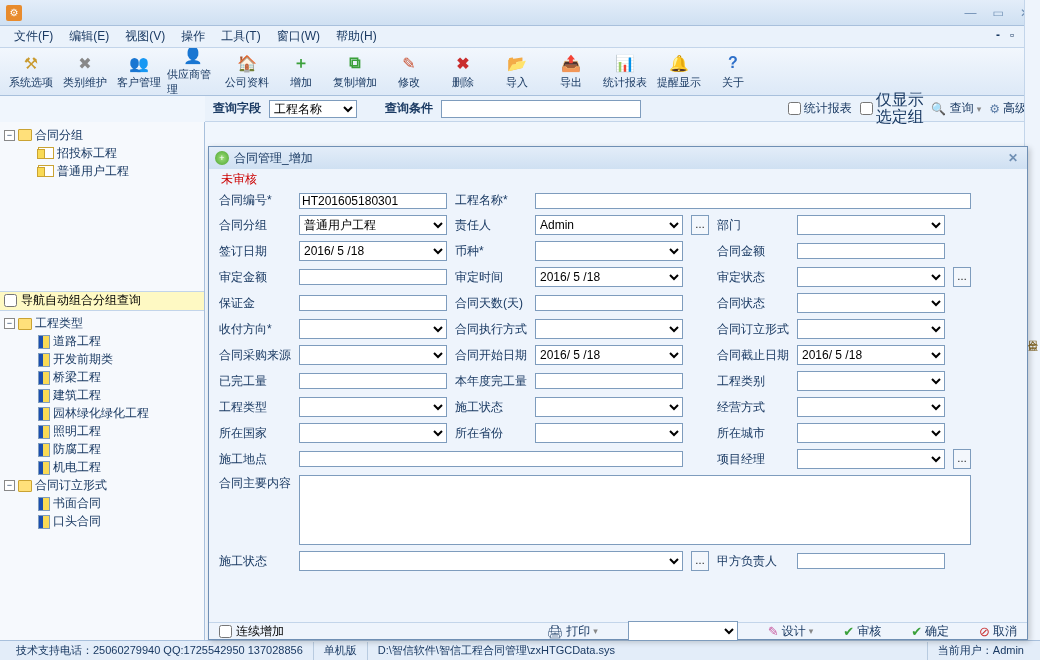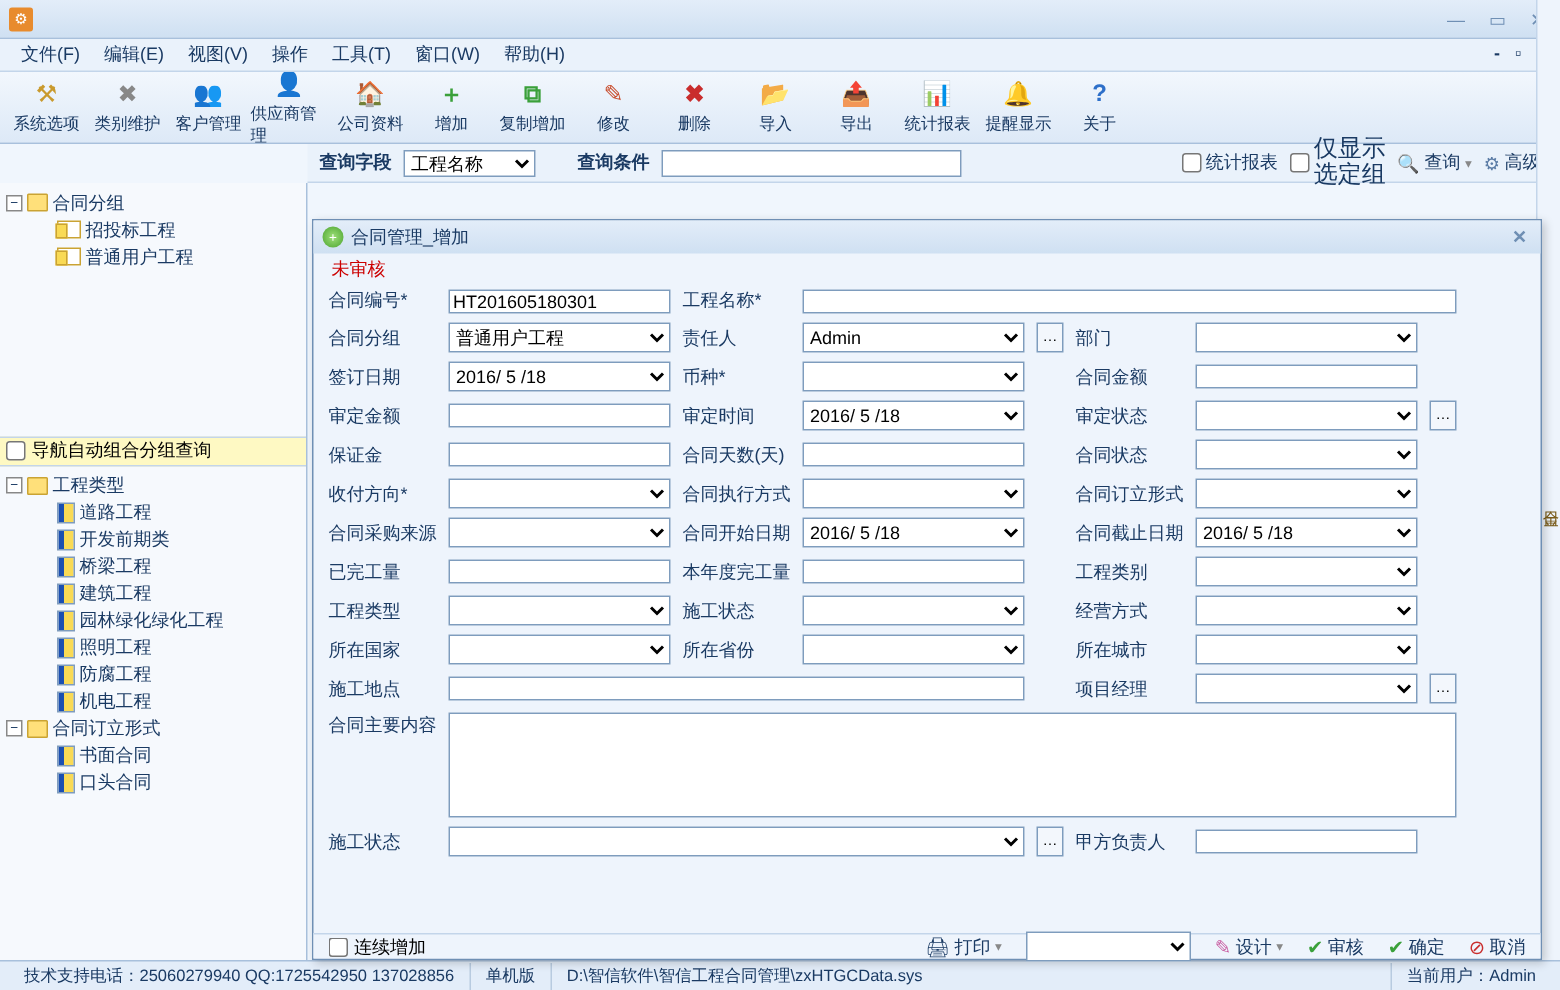--- a/index.html
+++ b/index.html
@@ -53,21 +53,21 @@
 .dlg-status { padding: 2px 12px; color: #c00; font-size: 12px; }
 .dlg-body { flex: 1; padding: 2px 10px 4px 10px; overflow: hidden; position: relative; }
 .formgrid { display: grid; grid-template-columns: 72px 148px 72px 148px 18px 72px 148px 18px; column-gap: 8px; row-gap: 6px; align-items: center; }
 .formgrid label { color: #1a3a63; font-size: 12px; white-space: nowrap; }
 .fld { width: 100%; height: 16px; border: 1px solid #7e9cbd; background: #fff; font-size: 12px; padding: 0 2px; }
 .fldsel { width: 100%; height: 20px; border: 1px solid #7e9cbd; background: #fff; font-size: 12px; }
 .morebtn { width: 18px; height: 20px; border: 1px solid #7e9cbd; background: #f3f7fc; cursor: pointer; font-size: 10px; line-height: 1; }
 .span2nd { grid-column: 4 / 9; }
 .textarea-row { grid-column: 2 / 9; }
 .bigtext { width: 100%; height: 70px; border: 1px solid #7e9cbd; background: #fff; resize: none; font-size: 12px; }
-.dlg-footer { height: 17px; border-top: 1px solid #c3d5ea; background: #eef4fc; display: flex; align-items: center; padding: 0 10px; gap: 16px; }
+.dlg-footer { height: 17px; border-top: 1px solid #c3d5ea; background: #eef4fc; display: flex; align-items: center; padding: 0 10px; gap: 30px; }
 .dlg-footer .footcb { display: flex; align-items: center; gap: 4px; }
 .dlg-footer .footsep { flex: 1; }
 .dlg-footer .footbtn { display: flex; align-items: center; gap: 3px; cursor: pointer; color: #1a3a63; }
 .dlg-footer .footbtn .chev { font-size: 9px; color: #888; }
 .dlg-footer select.footsel { width: 110px; height: 20px; border: 1px solid #7e9cbd; background: #fff; }
 
 .scrollstub { position: absolute; right: 18px; top: 172px; width: 16px; height: 450px; background: #e8eef7; border: 1px solid #c3d5ea; z-index: 5; }
 .scrollstub .thumbtop { width: 14px; height: 14px; background: #d0ddee; border-bottom: 1px solid #b4c6dd; }
 .scrollstub .thumbbot { position: absolute; bottom: 0; width: 14px; height: 14px; background: #d0ddee; border-top: 1px solid #b4c6dd; }
 

